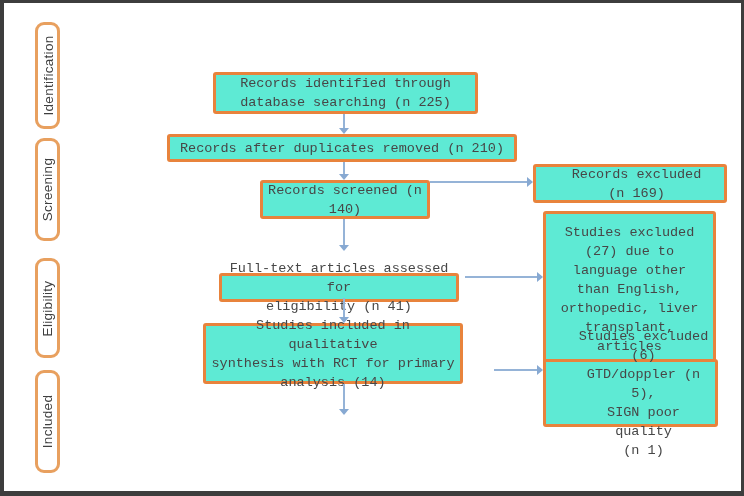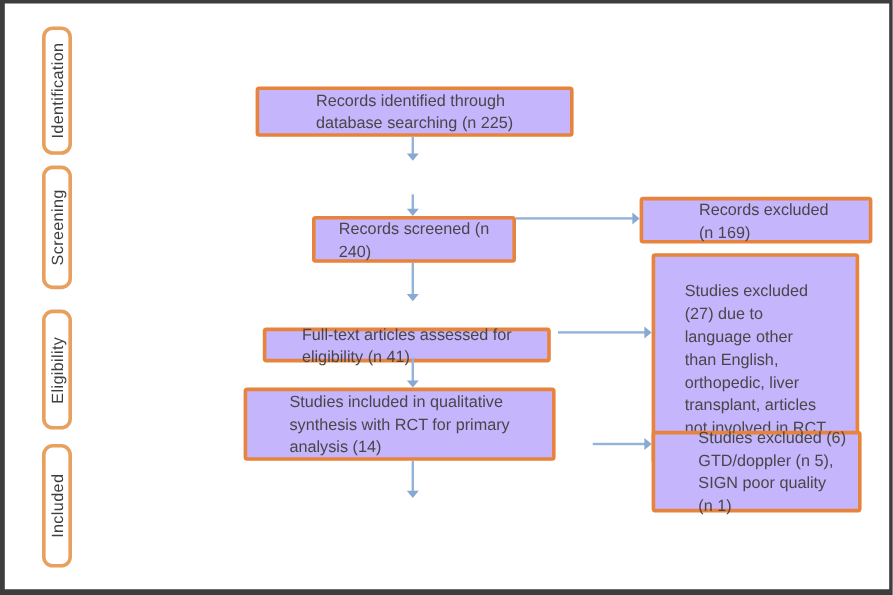--- a/index.html
+++ b/index.html
@@ -12,30 +12,31 @@
     border-left-width: 4px;
     border-bottom-width: 5px;
     font-family: "Liberation Sans", sans-serif;
     overflow: hidden;
   }
   .node {
     position: absolute;
     box-sizing: border-box;
     border: 3px solid #e8833c;
     border-radius: 3px;
-    background: #c4b5fd;
+    background: #5eead4;
     color: #474747;
     font-size: 13.5px;
     line-height: 19px;
-    text-align: left;
+    text-align: center;
     white-space: pre-line;
     display: flex;
     align-items: center;
     justify-content: center;
     padding: 1px 4px;
+    font-family: Liberation Mono, monospace;
   }
   .stage {
     position: absolute;
     left: 31px;
     width: 25px;
     box-sizing: border-box;
     border: 3px solid #e8a05f;
     border-radius: 9px;
     background: #ffffff;
     display: flex;
@@ -72,23 +73,24 @@
   <div class="stage" style="top:255px;height:100px;">
     <span class="vtext">Eligibility</span>
   </div>
   <div class="stage" style="top:367px;height:103px;">
     <span class="vtext">Included</span>
   </div>
 
   <div class="node" style="left:209px;top:69px;width:265px;height:42px;">Records identified through
 database searching (n 225)</div>
 
+  <div class="node" style="left:163px;top:131px;width:350px;height:28px;">Records after duplicates removed (n 210)</div>
 
   <div class="node" style="left:256px;top:177px;width:170px;height:39px;">Records screened (n
-240)</div>
+140)</div>
 
   <div class="node" style="left:529px;top:161px;width:194px;height:39px;padding-left:17px;">Records excluded
 (n 169)</div>
 
   <div class="node" style="left:215px;top:248px;width:240px;height:29px;margin-top:22px;">Full-text articles assessed for
 eligibility (n 41)</div>
 
   <div class="node" style="left:539px;top:208px;width:173px;height:176px;">Studies excluded
 (27) due to
 language other

